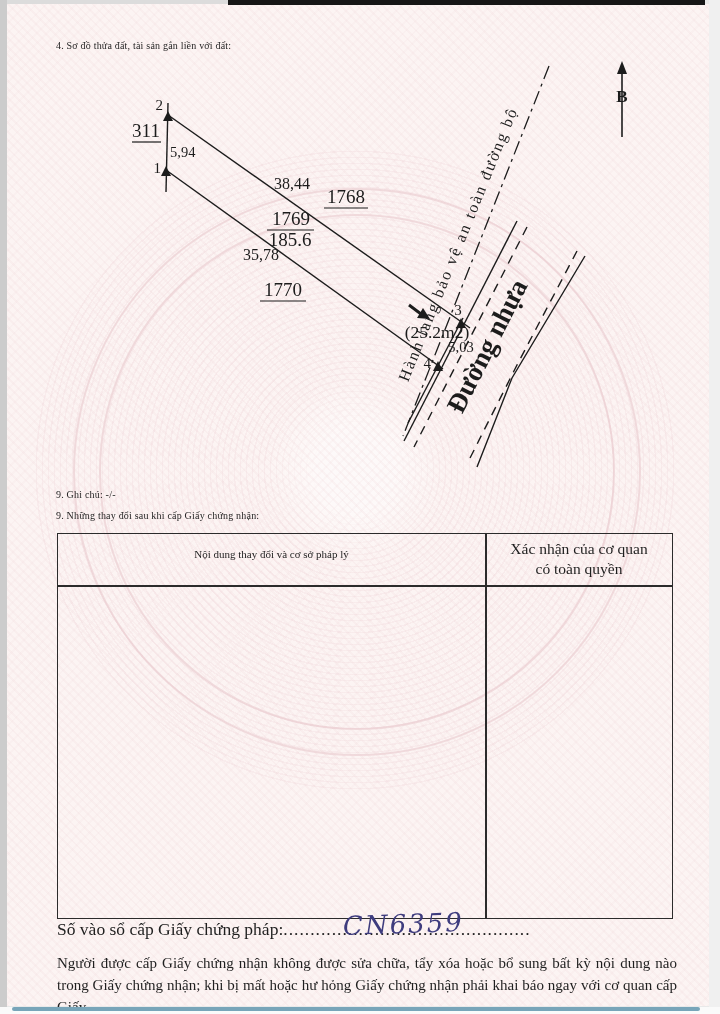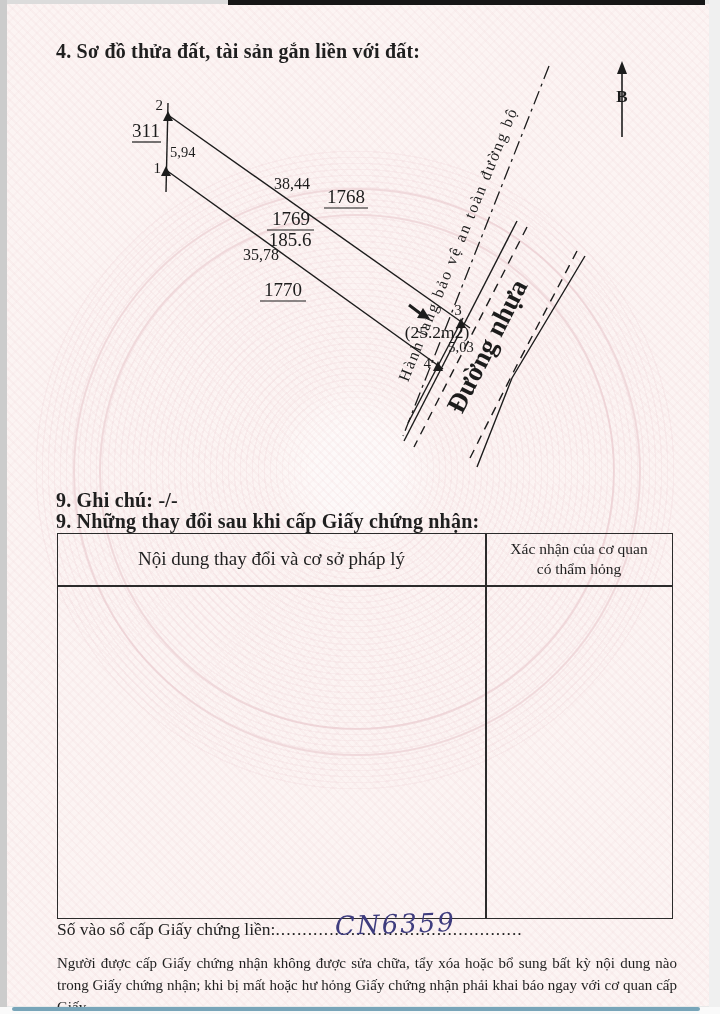--- a/index.html
+++ b/index.html
@@ -31,32 +31,32 @@
   .ring2{left:92px;top:210px;width:512px;height:512px;}
 
   
   .edge-top-black{position:absolute;left:228px;top:0;width:477px;height:5px;background:#161616;}
   .edge-top-gray{position:absolute;left:0;top:0;width:228px;height:4px;background:#dcdcdc;}
   .edge-left{position:absolute;left:0;top:0;width:7px;height:1014px;background:#cccccc;}
   .edge-right{position:absolute;right:0;top:0;width:11px;height:1014px;background:#f0f0f0;}
   .edge-bottom{position:absolute;left:0;bottom:0;width:720px;height:7px;background:#fafafa;}
   .scan-line{position:absolute;left:12px;bottom:3px;width:688px;height:4px;border-radius:2px;}
 
-  .heading{position:absolute;font-weight:bold;font-size:20px;letter-spacing:.2px;}
+  .heading{position:absolute;font-weight:normal;font-size:10px;letter-spacing:.2px;}
   #sec4{left:56px;top:40px;}
   #sec5{left:56px;top:489px;}
   #sec6{left:56px;top:510px;}
 
   #diagram{position:absolute;left:0;top:0;}
   #diagram text{fill:#1c1c1c;font-family:"Liberation Serif","DejaVu Serif",serif;}
 
   .tbl{position:absolute;left:57px;top:533px;width:614px;height:384px;border:1.5px solid #2b2b2b;}
   .tbl-col-divider{position:absolute;left:427px;top:0;bottom:0;width:1.5px;background:#2b2b2b;}
   .tbl-head-divider{position:absolute;left:0;right:0;top:51px;height:1.5px;background:#2b2b2b;}
-  .tbl-h1{position:absolute;left:0;top:14px;width:427px;text-align:center;font-size:19px;}
+  .tbl-h1{position:absolute;left:0;top:14px;width:427px;text-align:center;font-size:11px;}
   .tbl-h2{position:absolute;left:429px;top:5px;width:184px;text-align:center;font-size:15.5px;line-height:20px;}
 
   .registry{position:absolute;left:57px;top:919px;font-size:17.5px;white-space:nowrap;}
   .registry .dots-wrap{position:relative;display:inline-block;}
   .registry .dots{letter-spacing:1px;}
   .handwriting{
     position:absolute;left:60px;top:-10px;
     font-size:26px;font-style:italic;font-family:"DejaVu Serif",serif;
     letter-spacing:2px;transform:rotate(-2deg);
   }
@@ -143,26 +143,26 @@
 
 <div class="heading" id="sec5">9. Ghi chú: -/-</div>
 <div class="heading" id="sec6">9. Những thay đổi sau khi cấp Giấy chứng nhận:</div>
 
 <div class="tbl">
   <div class="tbl-col-divider"></div>
   <div class="tbl-head-divider"></div>
   <div class="tbl-h1">Nội dung thay đổi và cơ sở pháp lý</div>
   <div class="tbl-h2">
     <div>Xác nhận của cơ quan</div>
-    <div>có thẩm hỏng</div>
+    <div>có toàn quyền</div>
   </div>
 </div>
 
 <div class="registry">
-  <span>Số vào sổ cấp Giấy chứng liền:</span><span class="dots-wrap"><span class="dots">..............................................</span><span class="handwriting" style="color: rgb(62, 60, 126);">CN6359</span></span>
+  <span>Số vào sổ cấp Giấy chứng pháp:</span><span class="dots-wrap"><span class="dots">..............................................</span><span class="handwriting" style="color: rgb(62, 60, 126);">CN6359</span></span>
 </div>
 
 <div class="footnote">Người được cấp Giấy chứng nhận không được sửa chữa, tẩy xóa hoặc bổ sung bất kỳ nội dung nào trong Giấy chứng nhận; khi bị mất hoặc hư hỏng Giấy chứng nhận phải khai báo ngay với cơ quan cấp Giấy.</div>
 
 <div class="edge-top-gray"></div>
 <div class="edge-top-black"></div>
 <div class="edge-left"></div>
 <div class="edge-right"></div>
 <div class="edge-bottom"></div>
 <div class="scan-line" style="background: rgb(120, 165, 185);"></div>

